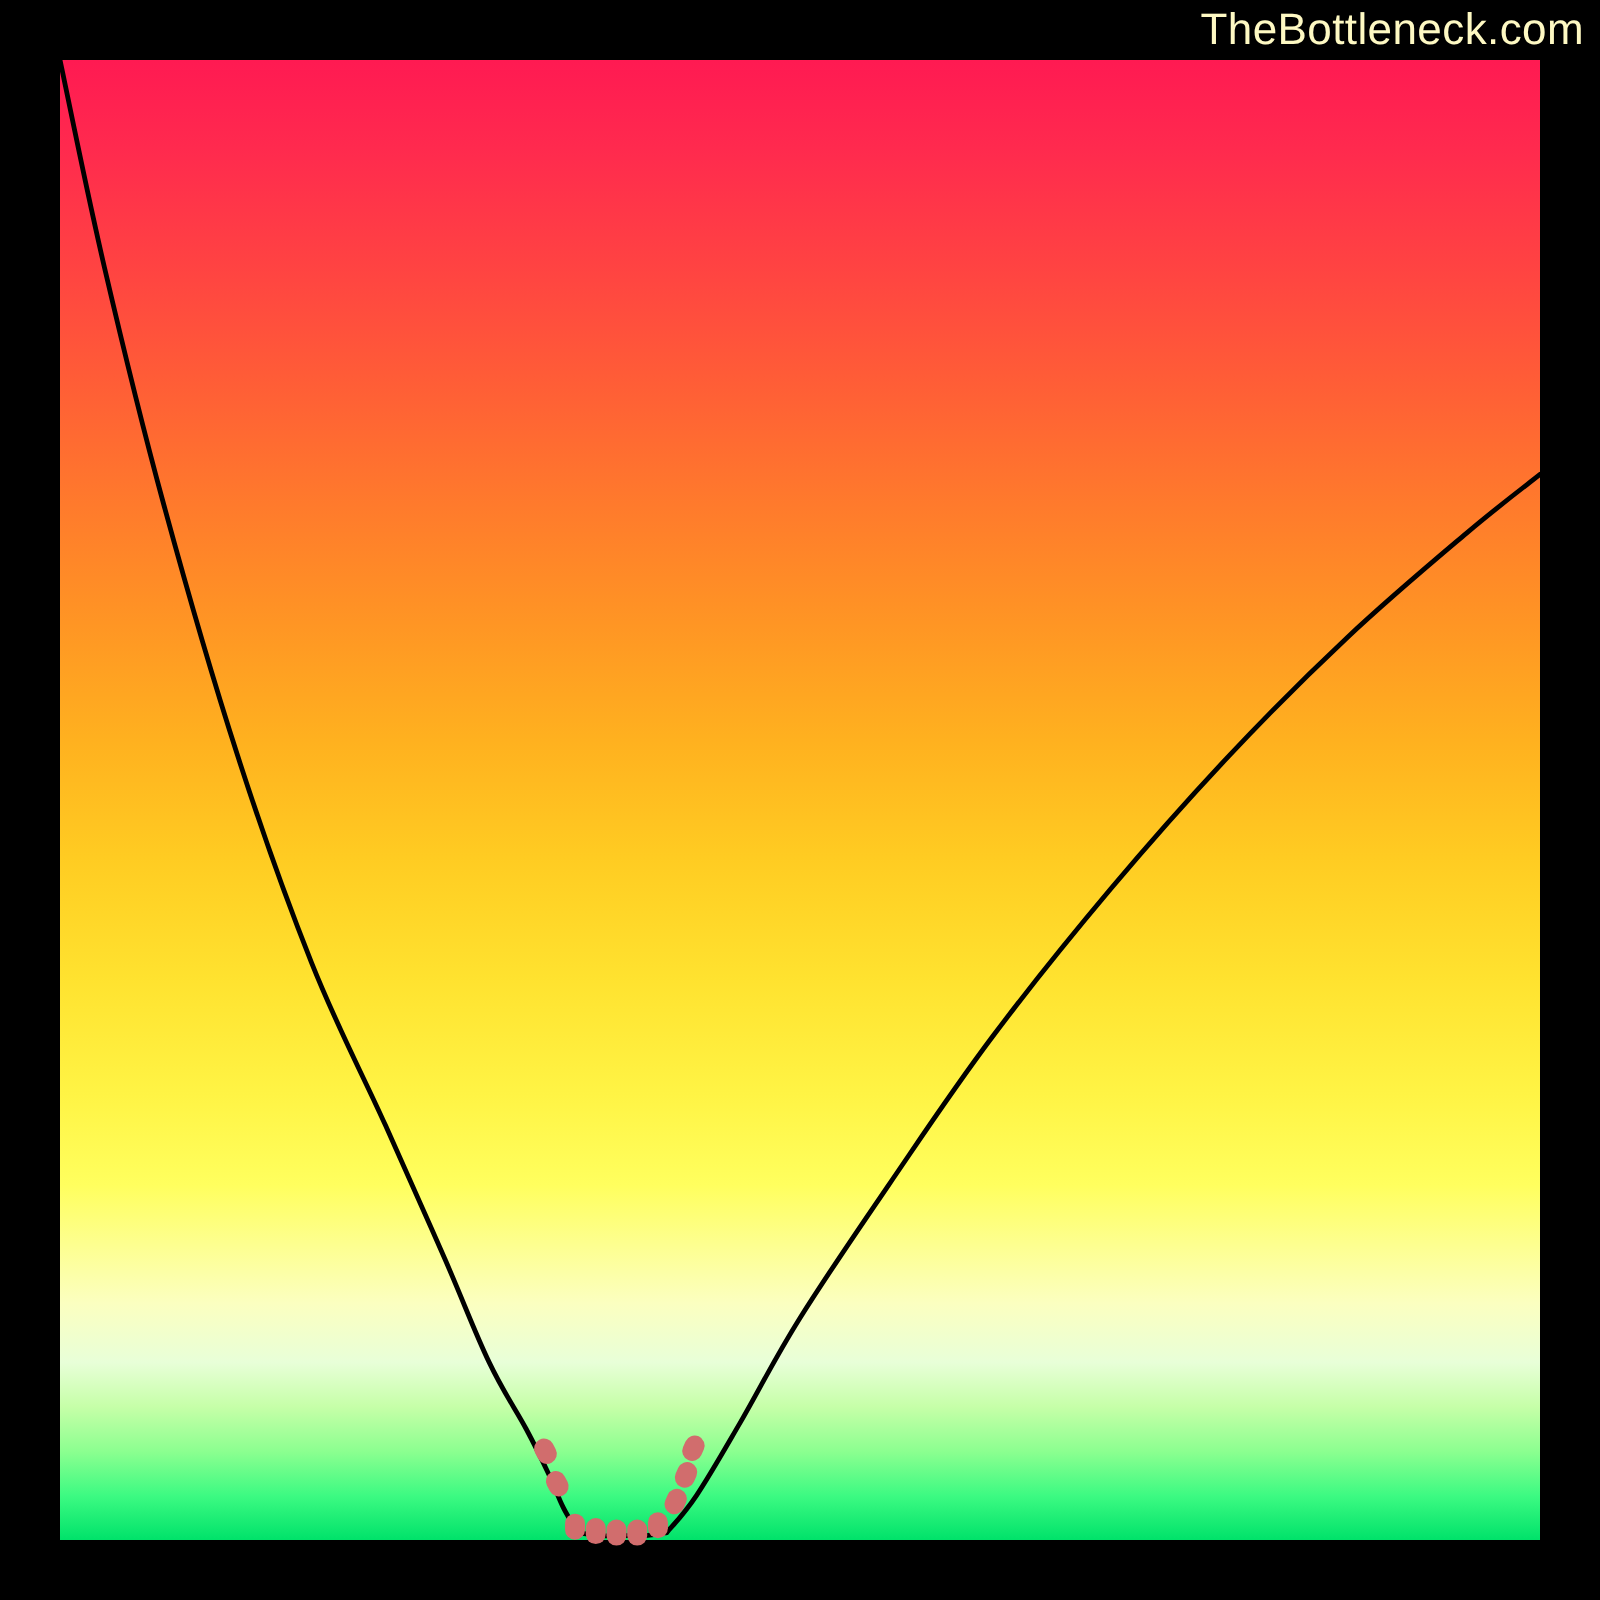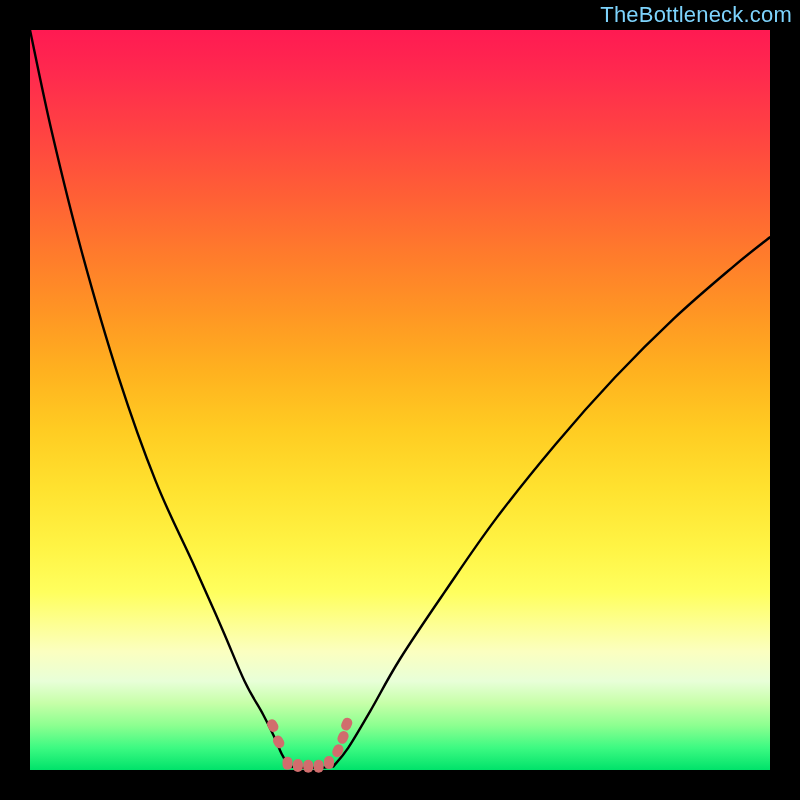--- a/index.html
+++ b/index.html
@@ -40,21 +40,21 @@
       #c6ffa8 91%,
       #8cff90 94%,
       #3dfa82 97%,
       #00e26a 100%
     );
   }
   .watermark {
     position: absolute;
     top: 2px;
     right: 8px;
-    color: #7dd3fc;
+    color: #fef9c3;
     font-size: 22px;
     font-weight: 500;
     letter-spacing: 0.2px;
     user-select: none;
   }
   svg.curves {
     position: absolute;
     left: 0; top: 0;
     width: 740px;
     height: 740px;

